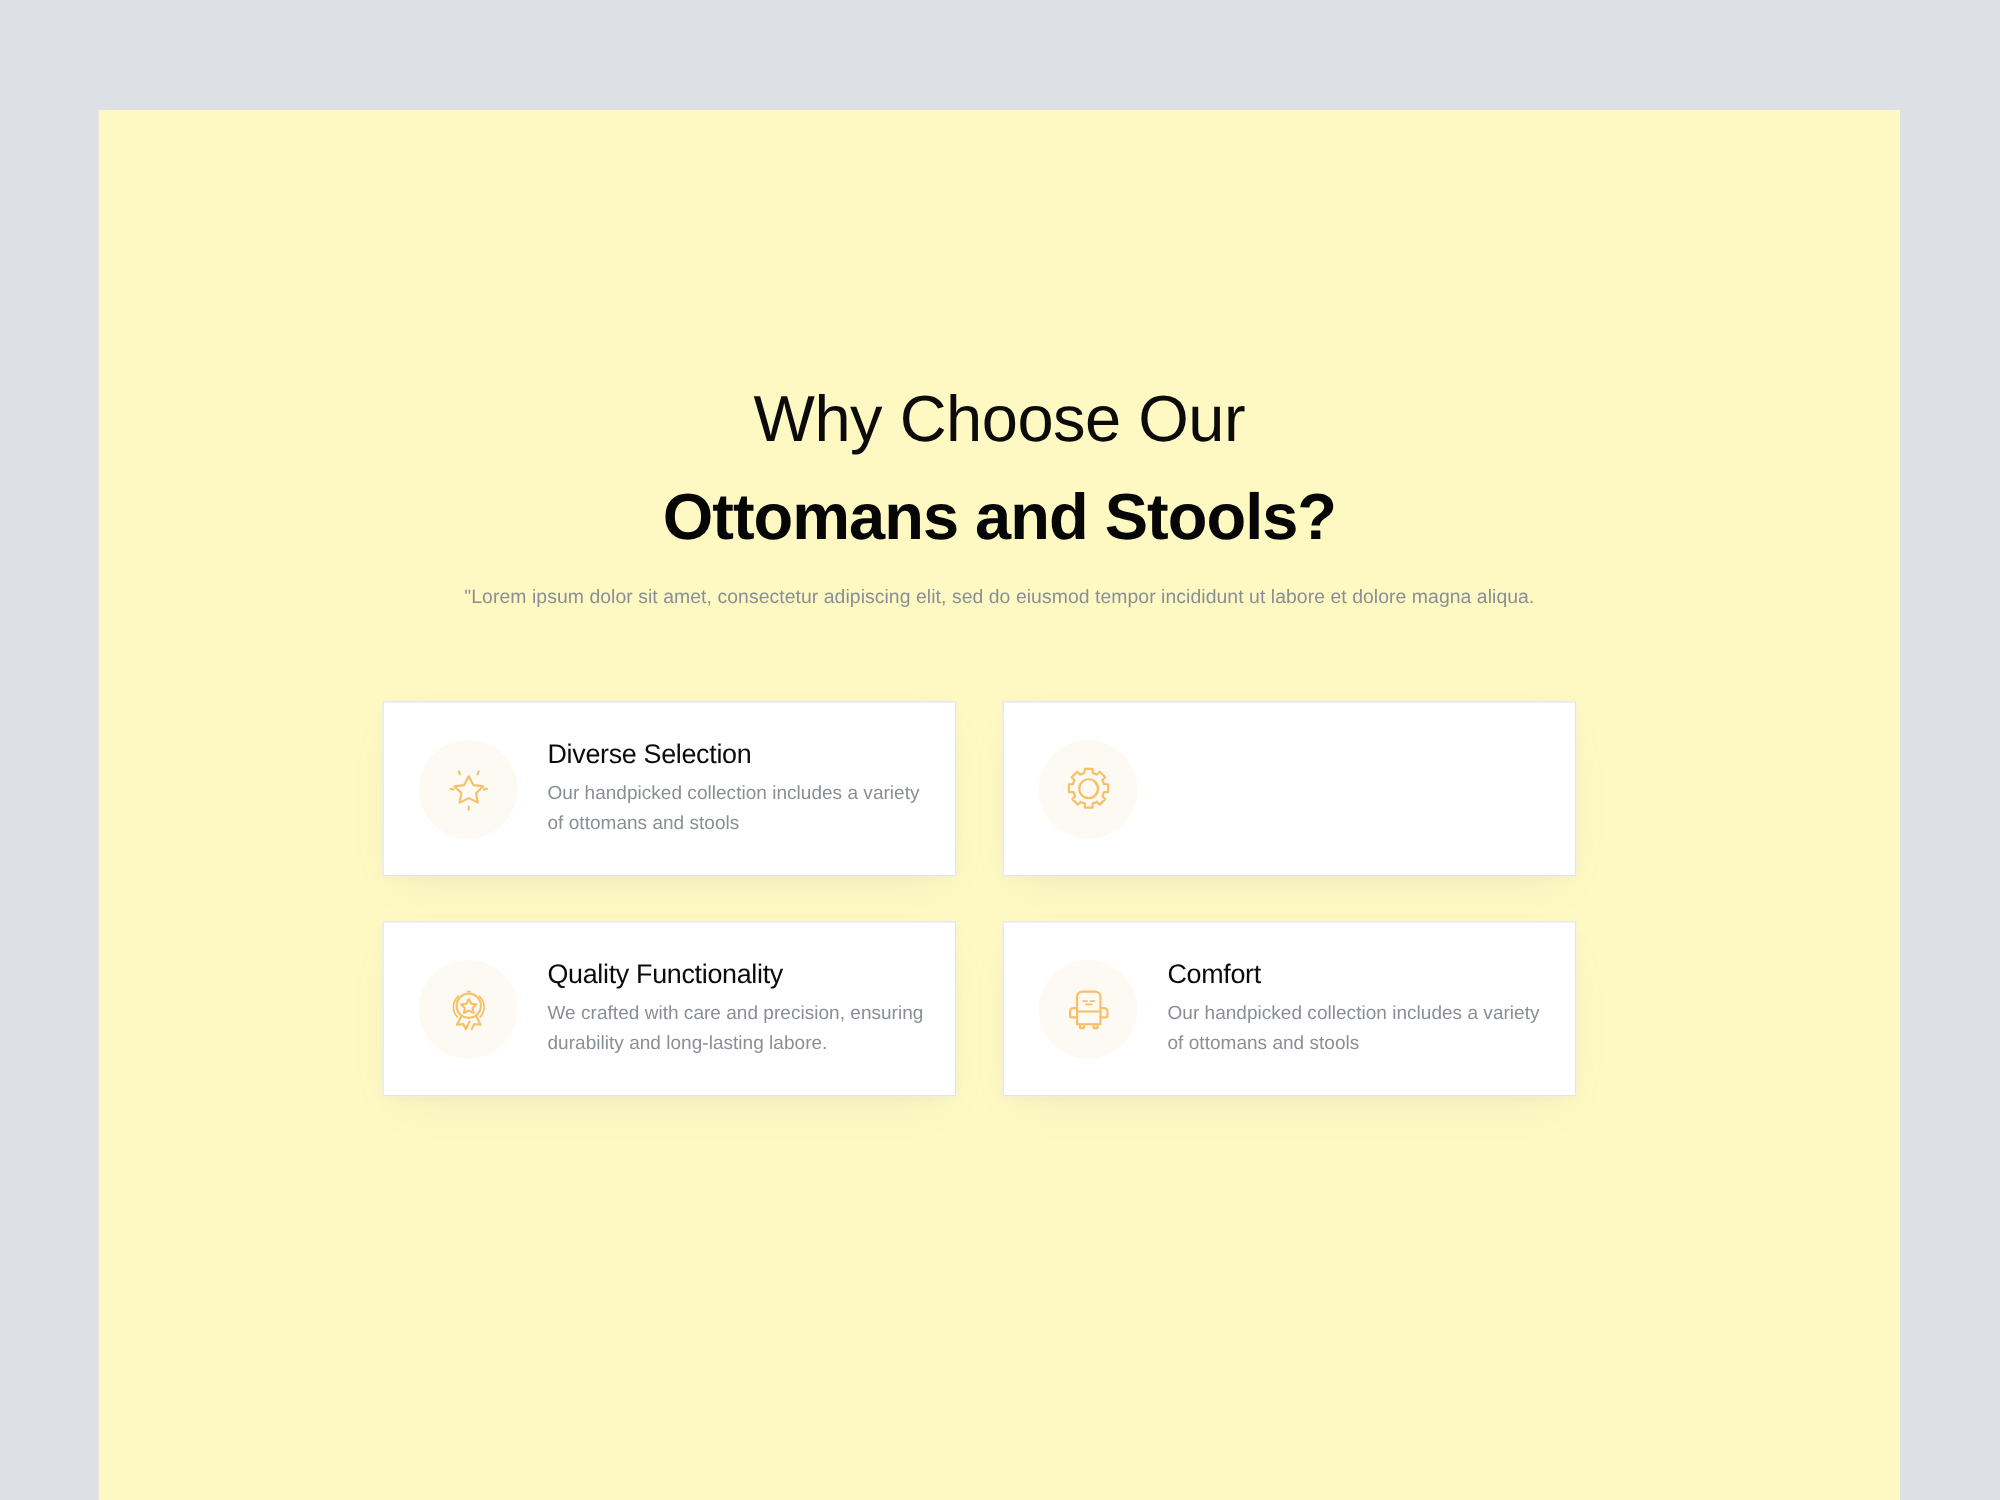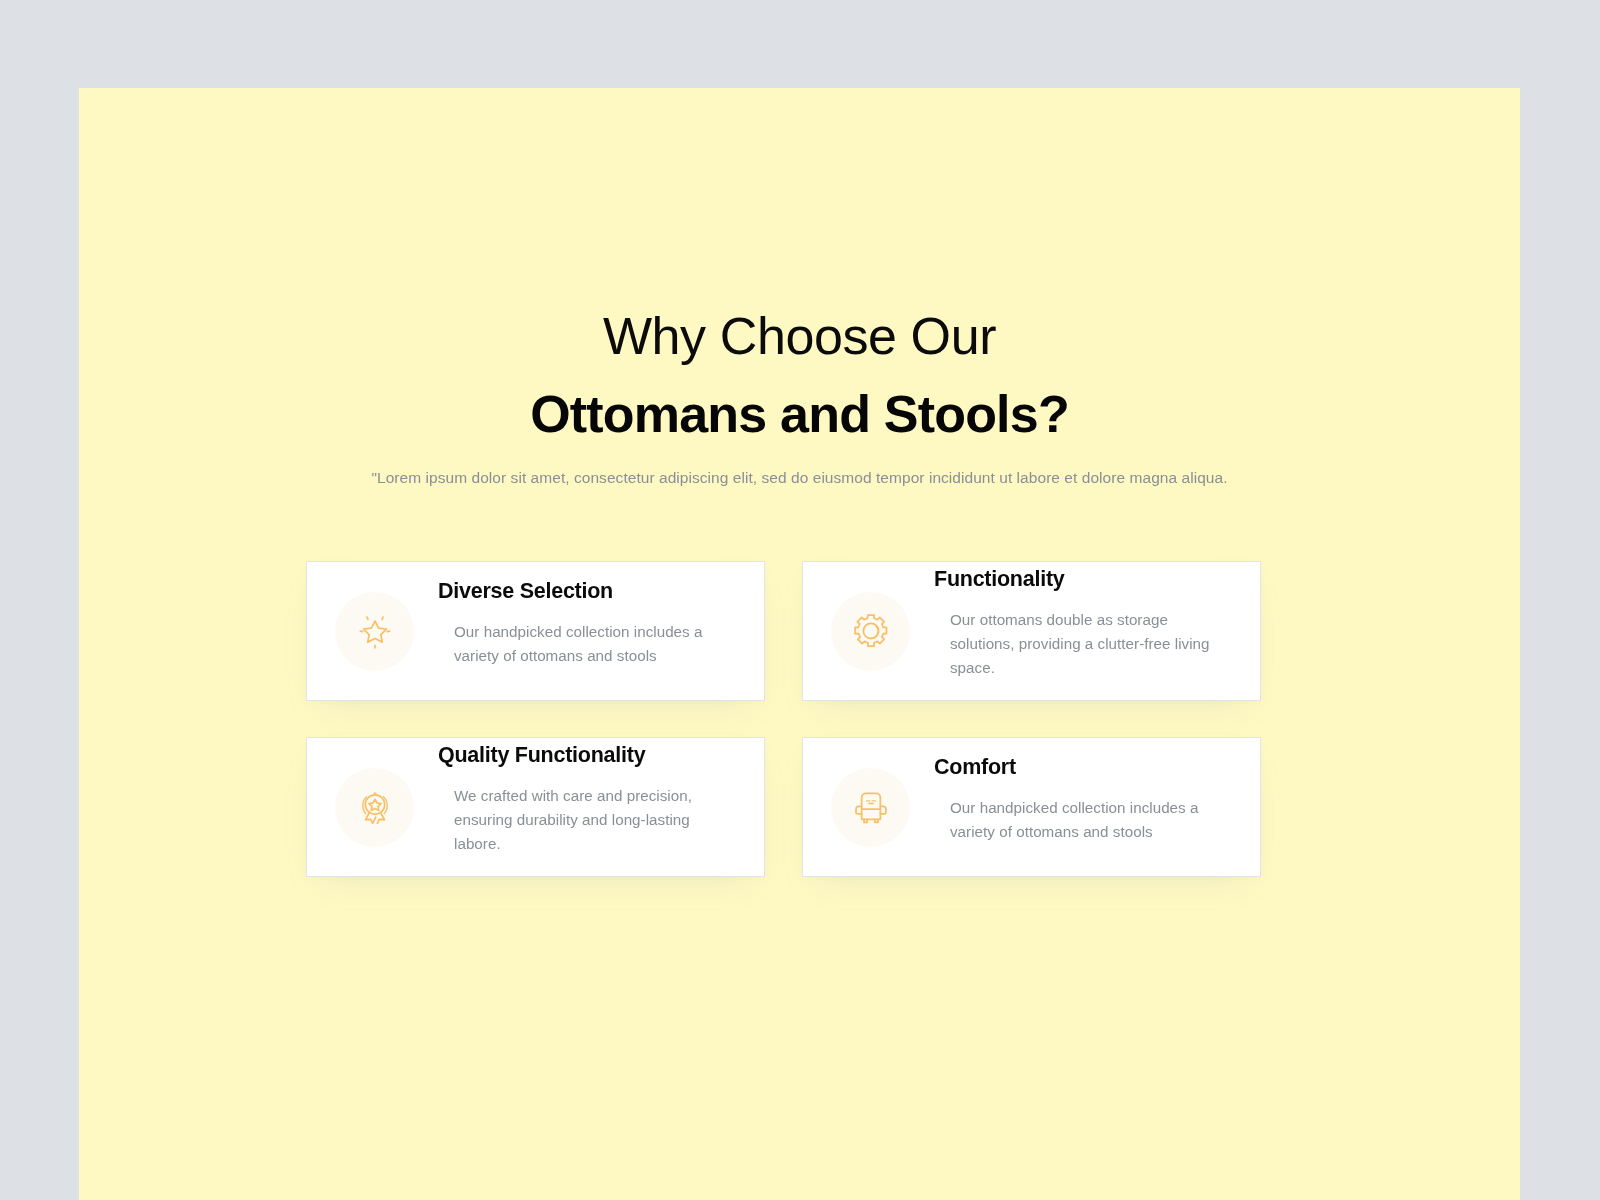--- a/index.html
+++ b/index.html
@@ -105,26 +105,26 @@
   }
 
   .card-text {
     flex: 1 1 auto;
     min-width: 0;
   }
   .card-title {
     margin: 0 0 7px 0;
     font-size: 21.5px;
     line-height: 25px;
-    font-weight: 700;
+    font-weight: 400;
     letter-spacing: -0.25px;
     color: #0b0b0b;
   }
   .card-desc {
-    margin: 16px;
+    margin: 0;
     font-size: 15.2px;
     line-height: 24px;
     color: #8a8f96;
     font-weight: 400;
     letter-spacing: 0.03px;
   }
 </style>
 </head>
 <body>
 
@@ -157,24 +157,20 @@
     </div>
 
     <div class="feature-card">
       <span class="icon-wrap">
         <svg viewBox="0 0 48 48" fill="none" stroke="#f7c066" stroke-width="1.9" stroke-linecap="round" stroke-linejoin="round">
           <path d="M20.6 6.6h6.8v3.6a14.4 14.4 0 013.6 1.5l2.55-2.55 4.8 4.8-2.55 2.55a14.4 14.4 0 011.5 3.6h3.6v6.8h-3.6a14.4 14.4 0 01-1.5 3.6l2.55 2.55-4.8 4.8-2.55-2.55a14.4 14.4 0 01-3.6 1.5v3.6h-6.8v-3.6a14.4 14.4 0 01-3.6-1.5l-2.55 2.55-4.8-4.8 2.55-2.55a14.4 14.4 0 01-1.5-3.6H6.6v-6.8h3.6a14.4 14.4 0 011.5-3.6L9.15 13.95l4.8-4.8 2.55 2.55a14.4 14.4 0 013.6-1.5z"></path>
           <circle cx="24" cy="24" r="8.3"></circle>
           <path d="M29.6 18.6a7.9 7.9 0 01-8.1 12.9" stroke-width="1.5"></path>
         </svg>
       </span>
-      <div class="card-text">
-        <h3 class="card-title">Functionality</h3>
-        <p class="card-desc">Our ottomans double as storage solutions, providing a clutter-free living space.</p>
-      </div>
     </div>
 
     <div class="feature-card">
       <span class="icon-wrap">
         <svg viewBox="0 0 48 48" fill="none" stroke="#f7c066" stroke-width="1.9" stroke-linecap="round" stroke-linejoin="round">
           <circle cx="24" cy="21.4" r="10.6"></circle>
           <path d="M14.9 12.9a12.9 12.9 0 00-1.0 18.2" stroke-width="1.5"></path>
           <path d="M33.1 12.9a12.9 12.9 0 011.0 18.2" stroke-width="1.5"></path>
           <path d="M23.0 9.0h2.0" stroke-width="1.5"></path>
           <path d="M24 15.6l2.1 4.0 4.5 0.62-3.25 3.1 0.8 4.4L24 25.65l-4.15 2.07 0.8-4.4-3.25-3.1 4.5-0.62z"></path>

